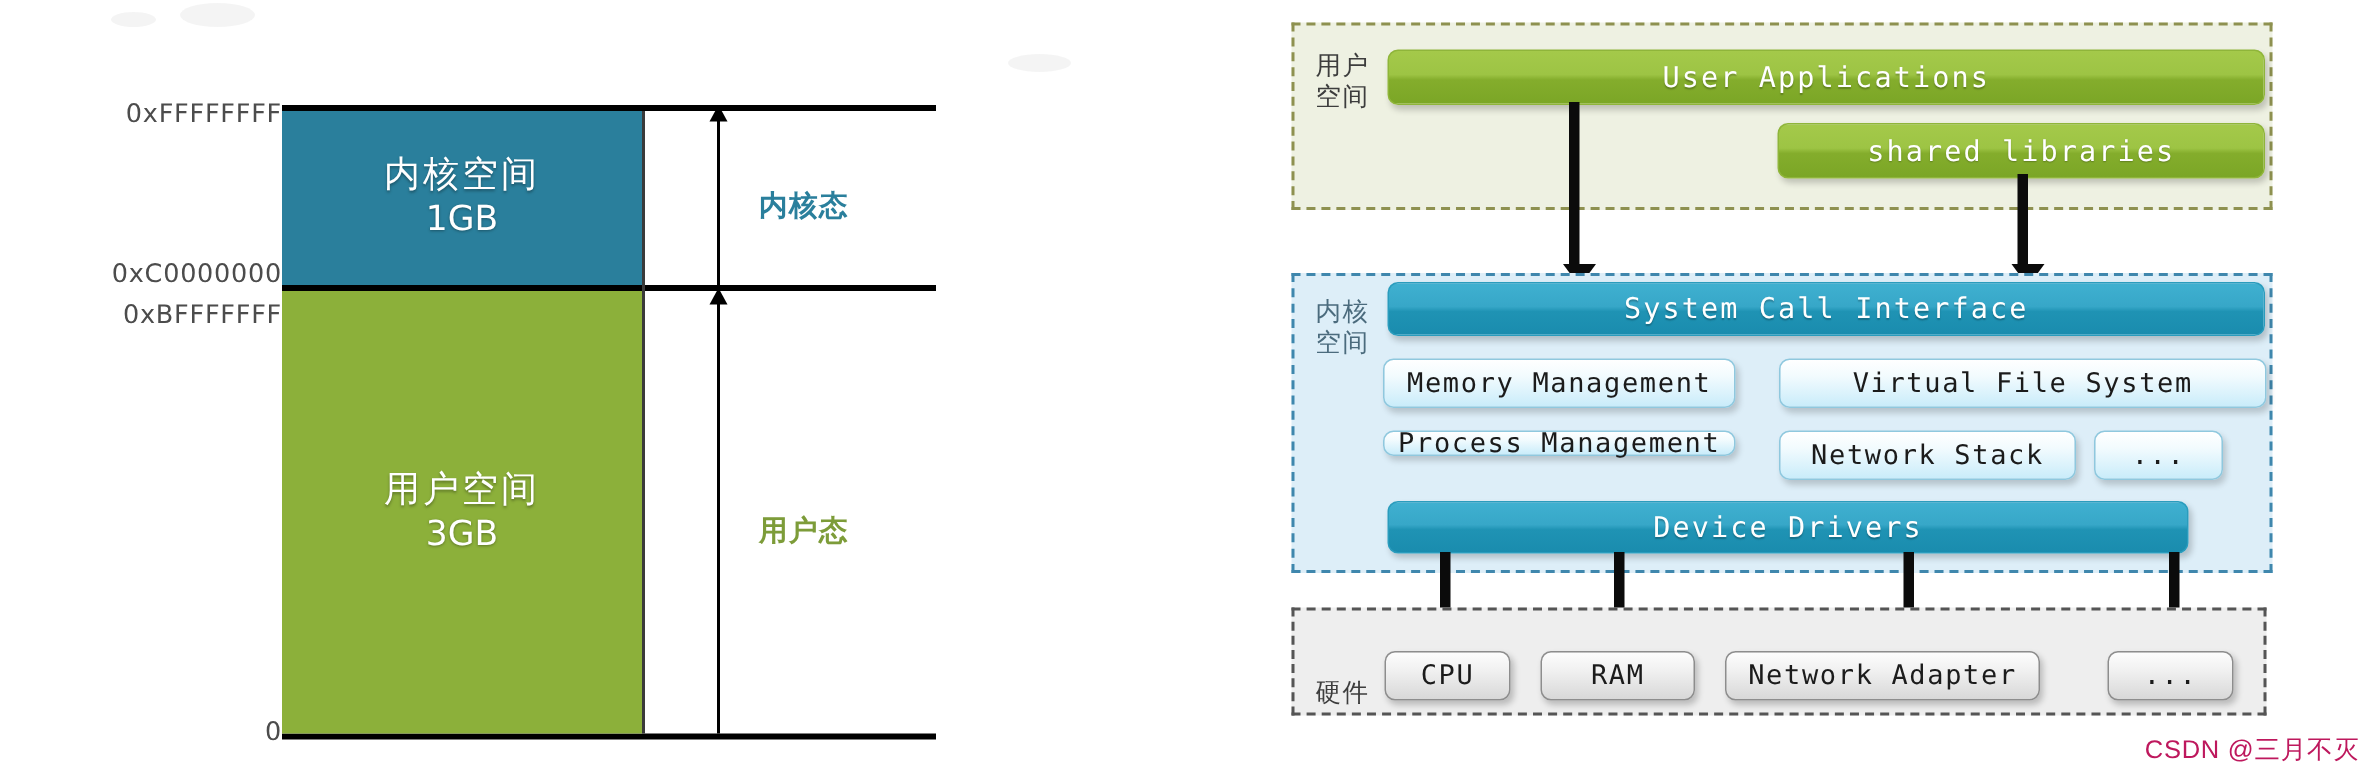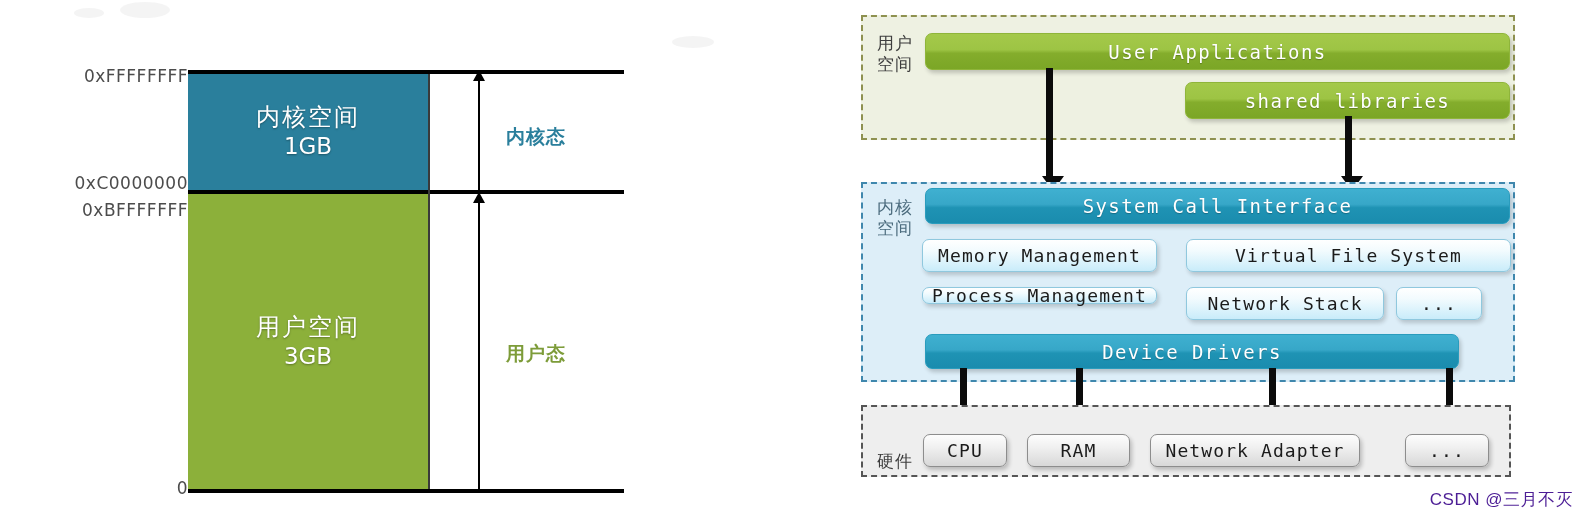--- a/index.html
+++ b/index.html
@@ -190,21 +190,21 @@
     border-left: 11px solid transparent;
     border-right: 11px solid transparent;
     border-top: 15px solid #0b0b0b;
   }
 
   #watermark {
     position: absolute;
     right: 8px;
     bottom: 5px;
     font-size: 17px;
-    color: #4c1d95;
+    color: #be185d;
     letter-spacing: 0.5px;
     white-space: nowrap;
   }
 
   .noise {
     position: absolute;
     background: #f3f3f3;
     border-radius: 50%;
     opacity: 0.9;
   }

